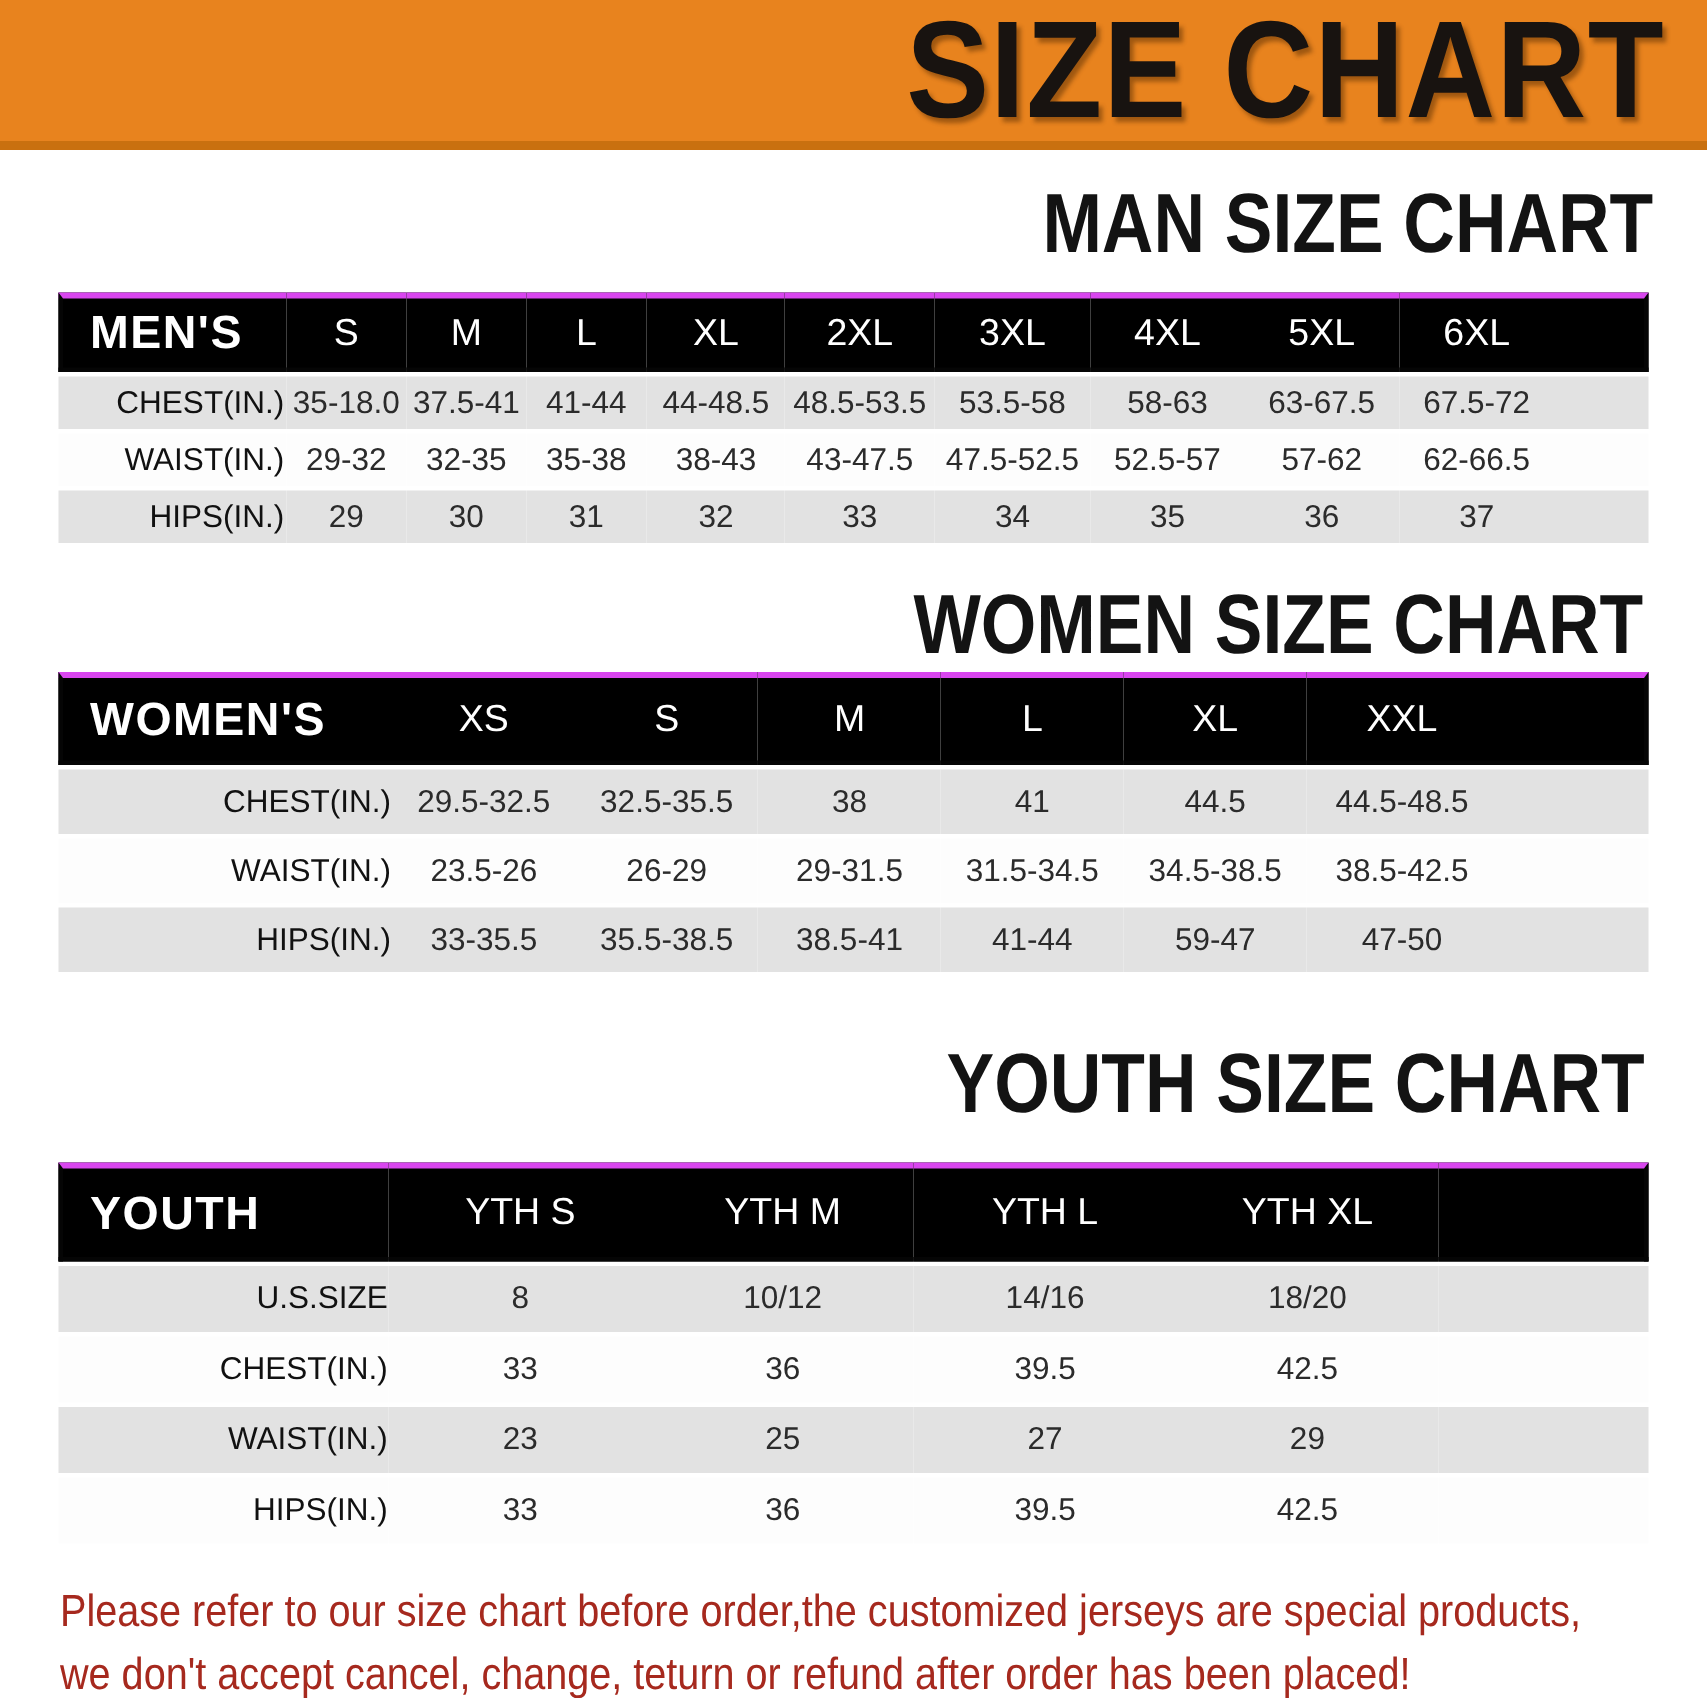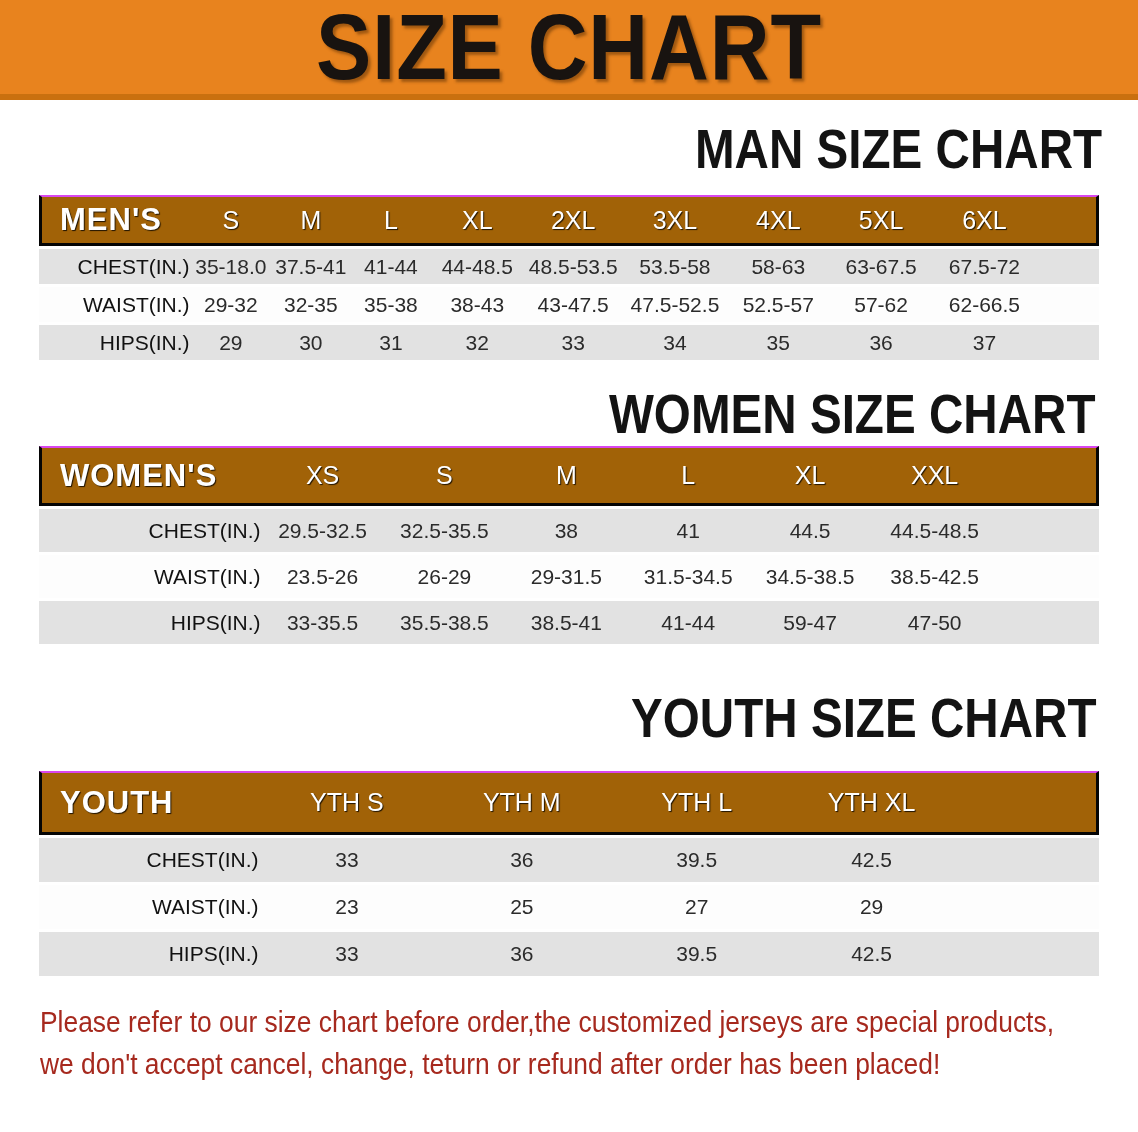--- a/index.html
+++ b/index.html
@@ -3,21 +3,21 @@
 <meta charset="utf-8">
 <style>
   html,body{margin:0;padding:0;}
   body{
     width:1138px;height:1132px;background:#ffffff;overflow:hidden;
     font-family:"Liberation Sans", sans-serif;
   }
   
   .banner{
     height:94px;background:#e8831e;border-bottom:6px solid #c9700f;
-    display:flex;align-items:center;justify-content:center;
+    display:flex;align-items:center;justify-content:flex-end;
   }
   .banner-title{
     font-size:92px;font-weight:bold;color:#181310;letter-spacing:1px;
     transform:scaleX(0.9);white-space:nowrap;line-height:94px;
     text-shadow:3px 3px 3px rgba(70,35,0,0.45);
   }
   
   .section-heading{text-align:right;}
   .section-heading .ht{
     display:inline-block;font-size:56px;font-weight:bold;color:#131313;
@@ -25,22 +25,22 @@
   }
   .sh-man{margin-top:22px;margin-bottom:16px;}
   .sh-women{margin-top:24px;margin-bottom:2px;}
   .sh-youth{margin-top:44px;margin-bottom:23px;padding-left:17px;}
   
   table.size-table{
     width:1060px;margin:0 auto;table-layout:fixed;
     border-collapse:separate;border-spacing:0 3px;
   }
   table.size-table thead th{
-    background:#a16207;color:#ffffff;font-weight:normal;vertical-align:middle;
-    border-top:2px solid #d946ef;border-bottom:3px solid #050505;
+    background:#000000;color:#ffffff;font-weight:normal;vertical-align:middle;
+    border-top:4px solid #d946ef;border-bottom:3px solid #050505;
     text-shadow:1px 1px 1px rgba(0,0,0,0.8);
   }
   table.size-table thead th:first-child{border-left:3px solid #050505;}
   table.size-table thead th:last-child{border-right:3px solid #050505;}
   table.size-table thead th.corner{
     text-align:left;padding-left:18px;font-weight:bold;font-size:31px;letter-spacing:1px;
   }
   table.size-table thead th.size{font-size:25px;text-align:center;}
   table.size-table tbody th.rowlabel{
     font-weight:normal;font-size:21px;color:#111111;text-align:right;
@@ -228,20 +228,28 @@
         <th class="corner">YOUTH</th>
         <th class="size">YTH S</th>
         <th class="size">YTH M</th>
         <th class="size">YTH L</th>
         <th class="size">YTH XL</th>
         <th></th>
       </tr>
     </thead>
     <tbody>
       <tr>
+        <th class="rowlabel">U.S.SIZE</th>
+        <td>8</td>
+        <td>10/12</td>
+        <td>14/16</td>
+        <td>18/20</td>
+        <td></td>
+      </tr>
+      <tr>
         <th class="rowlabel">CHEST(IN.)</th>
         <td>33</td>
         <td>36</td>
         <td>39.5</td>
         <td>42.5</td>
         <td></td>
       </tr>
       <tr>
         <th class="rowlabel">WAIST(IN.)</th>
         <td>23</td>

